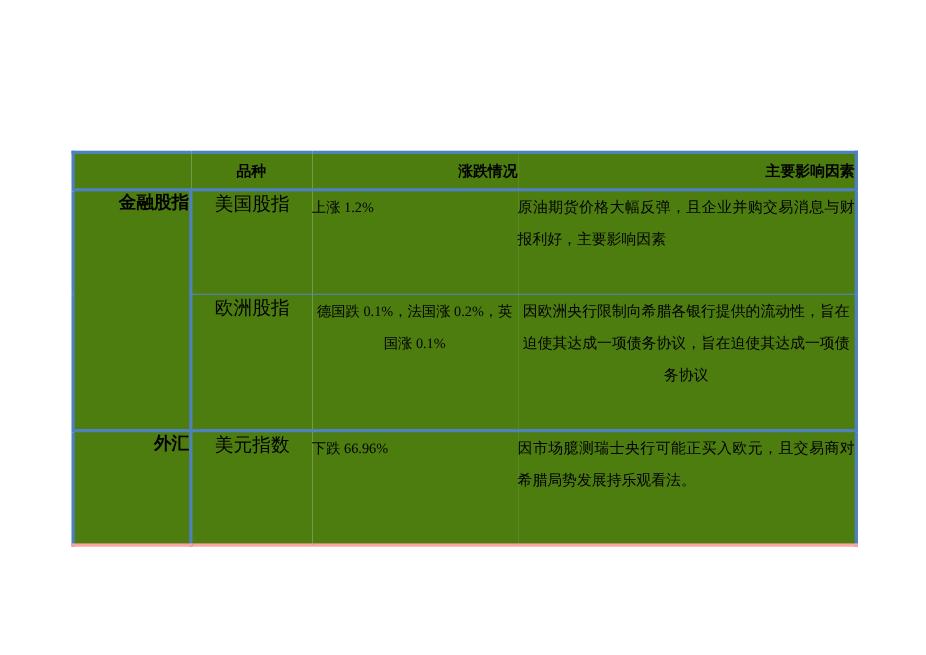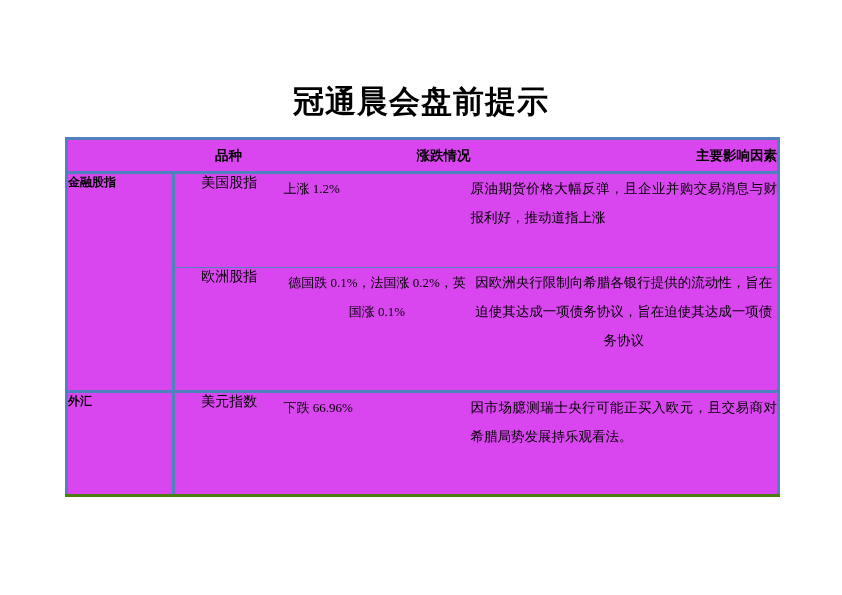--- a/index.html
+++ b/index.html
@@ -50,26 +50,26 @@
 
   table.report {
     border-collapse: collapse;
     table-layout: fixed;
     width: 712px;
   }
 
   table.report td {
     vertical-align: top;
     padding: 0;
-    background: #d946ef;
+    background: #4d7c0f;
   }
 
   
   .b-outer-top    { border-top: 3px solid #4f81bd; }
-  .b-outer-bottom { border-bottom: 3px solid #4d7c0f; }
+  .b-outer-bottom { border-bottom: 3px solid #fca5a5; }
   .b-outer-left   { border-left: 3px solid #4f81bd; }
   .b-outer-right  { border-right: 3px solid #4f81bd; }
   .b-thick-top    { border-top: 3px solid #4f81bd; }
   .b-thin-top     { border-top: 1.5px solid #4f81bd; }
   .b-right-div    { border-right: 3px solid #4f81bd; }
 
   
   .hdr-cell {
     height: 31px;
     line-height: 31px;
@@ -77,31 +77,31 @@
     font-weight: bold;
     white-space: nowrap;
   }
   .hdr-blank { }
   .hdr-pinzhong  { text-align: center; }
   .hdr-zhangdie  { text-align: right; }
   .hdr-factor    { text-align: right; padding-left: 14px; }
 
   
   .cat-cell {
-    text-align: left;
-    font-size: 12px;
+    text-align: right;
+    font-size: 16px;
     font-weight: bold;
     padding-top: 9px;
     white-space: nowrap;
   }
 
   
   .var-cell {
     text-align: center;
-    font-size: 14px;
+    font-size: 17px;
     padding-top: 10px;
     white-space: nowrap;
   }
 
   
   .chg-cell {
     font-size: 13px;
     padding-top: 10px;
     padding-left: 10px;
     padding-right: 6px;
@@ -120,21 +120,20 @@
 
   .r1 { height: 93px; }
   .r2 { height: 122px; text-align: center; }
   .r3 { height: 101px; }
 </style>
 </head>
 <body>
 
 <div class="page">
 
-  <div class="doc-title">冠通晨会盘前提示</div>
 
   <div class="table-wrap">
     <table class="report">
       <colgroup>
         <col style="width:107px">
         <col style="width:110px">
         <col style="width:187px">
         <col style="width:308px">
       </colgroup>
 
@@ -143,21 +142,21 @@
         <td class="hdr-cell hdr-blank b-outer-top b-outer-left"></td>
         <td class="hdr-cell hdr-pinzhong b-outer-top">品种</td>
         <td class="hdr-cell hdr-zhangdie b-outer-top">涨跌情况</td>
         <td class="hdr-cell hdr-factor b-outer-top b-outer-right">主要影响因素</td>
       </tr>
 
       <tr>
         <td class="cat-cell b-thick-top b-outer-left b-right-div r1" rowspan="2">金融股指</td>
         <td class="var-cell b-thick-top r1">美国股指</td>
         <td class="chg-cell b-thick-top r1">上涨 1.2%</td>
-        <td class="fac-cell b-thick-top b-outer-right r1">原油期货价格大幅反弹，且企业并购交易消息与财报利好，推动道指上涨</td>
+        <td class="fac-cell b-thick-top b-outer-right r1">原油期货价格大幅反弹，且企业并购交易消息与财报利好，主要影响因素</td>
       </tr>
 
       <tr>
         <td class="var-cell b-thin-top r2">欧洲股指</td>
         <td class="chg-cell b-thin-top r2">德国跌 0.1%，法国涨 0.2%，英国涨 0.1%</td>
         <td class="fac-cell b-thin-top b-outer-right r2">因欧洲央行限制向希腊各银行提供的流动性，旨在迫使其达成一项债务协议，旨在迫使其达成一项债务协议</td>
       </tr>
 
       <tr>
         <td class="cat-cell b-thick-top b-outer-left b-outer-bottom b-right-div r3">外汇</td>

